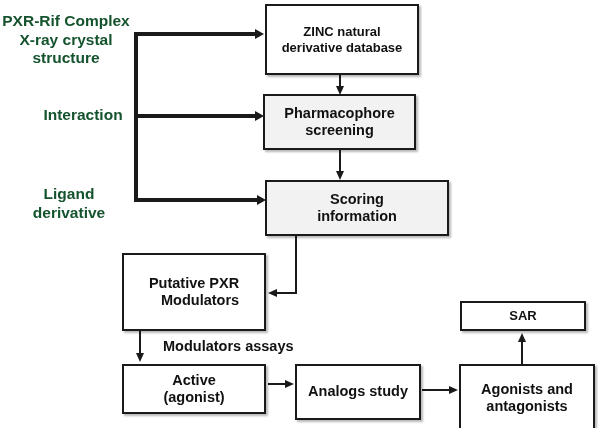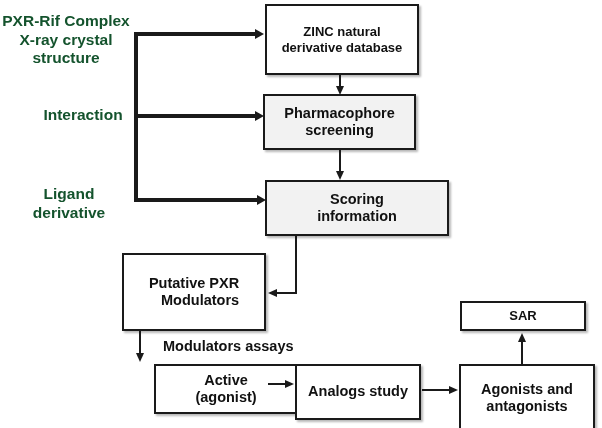--- a/index.html
+++ b/index.html
@@ -81,21 +81,21 @@
 
   <div class="node shaded" style="left:263px;top:94px;width:153px;height:56px;font-size:14.5px;">Pharmacophore
 screening</div>
 
   <div class="node shaded" style="left:265px;top:180px;width:184px;height:56px;font-size:14.5px;">Scoring
 information</div>
 
   <div class="node" style="left:122px;top:253px;width:144px;height:78px;font-size:14.5px;text-align:right;">Putative PXR
 Modulators</div>
 
-  <div class="node" style="left:122px;top:364px;width:144px;height:50px;font-size:14.5px;margin-left:32px;">Active
+  <div class="node" style="left:122px;top:364px;width:144px;height:50px;font-size:14.5px;">Active
 (agonist)</div>
 
   <div class="node" style="left:295px;top:364px;width:126px;height:56px;font-size:14.5px;">Analogs study</div>
 
   <div class="node" style="left:459px;top:364px;width:136px;height:68px;font-size:14.5px;">Agonists and
 antagonists</div>
 
   <div class="node" style="left:460px;top:301px;width:126px;height:30px;font-size:13px;text-align:right;">SAR</div>
 
   <div class="vline" style="left:339px;top:75px;width:2px;height:13px;"></div>

